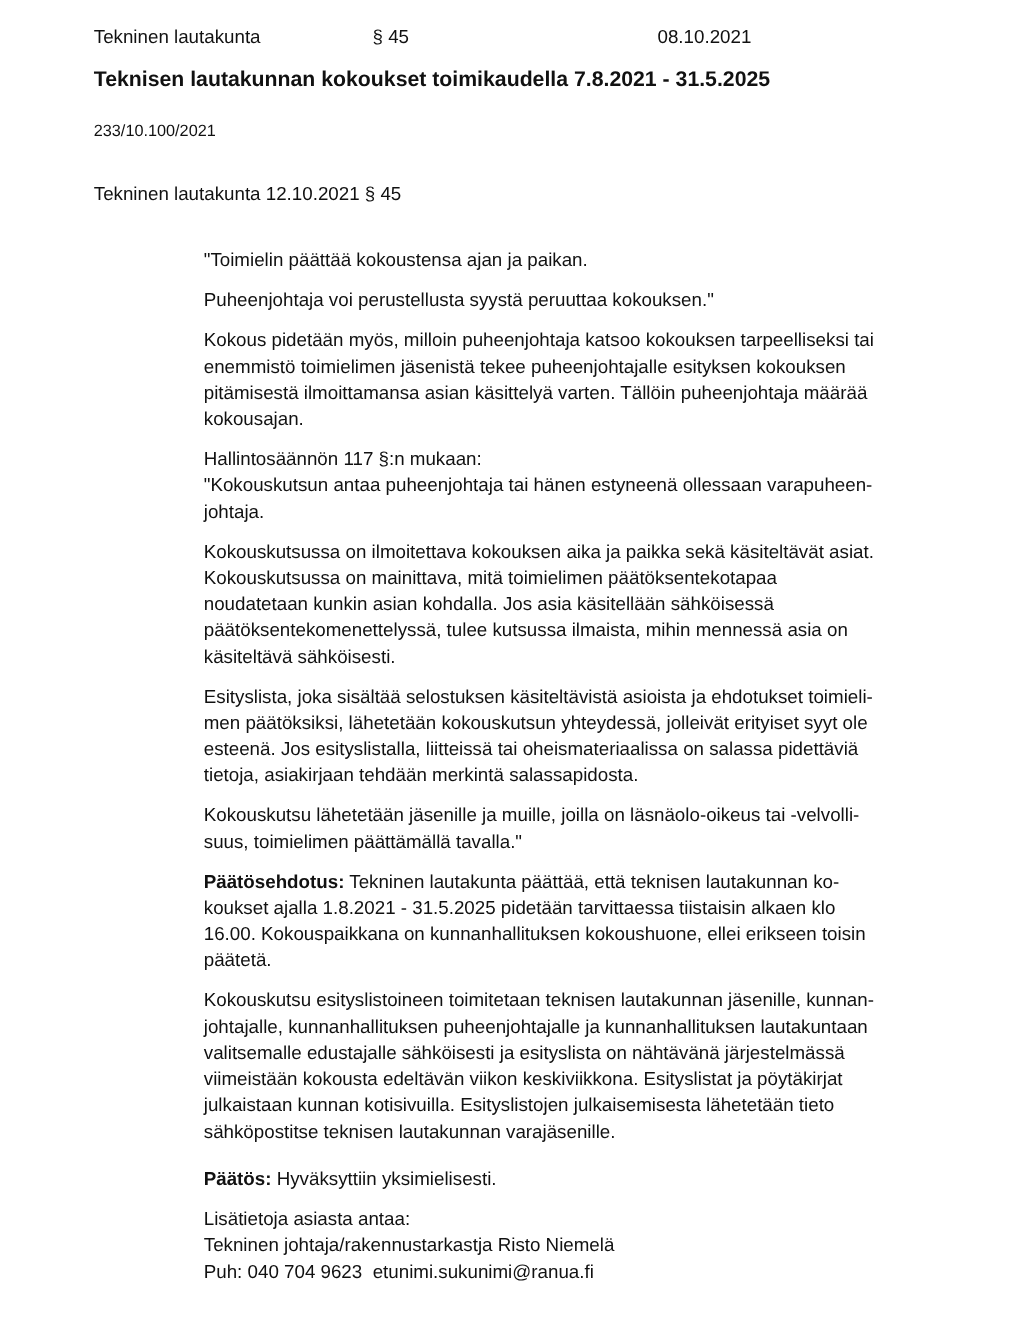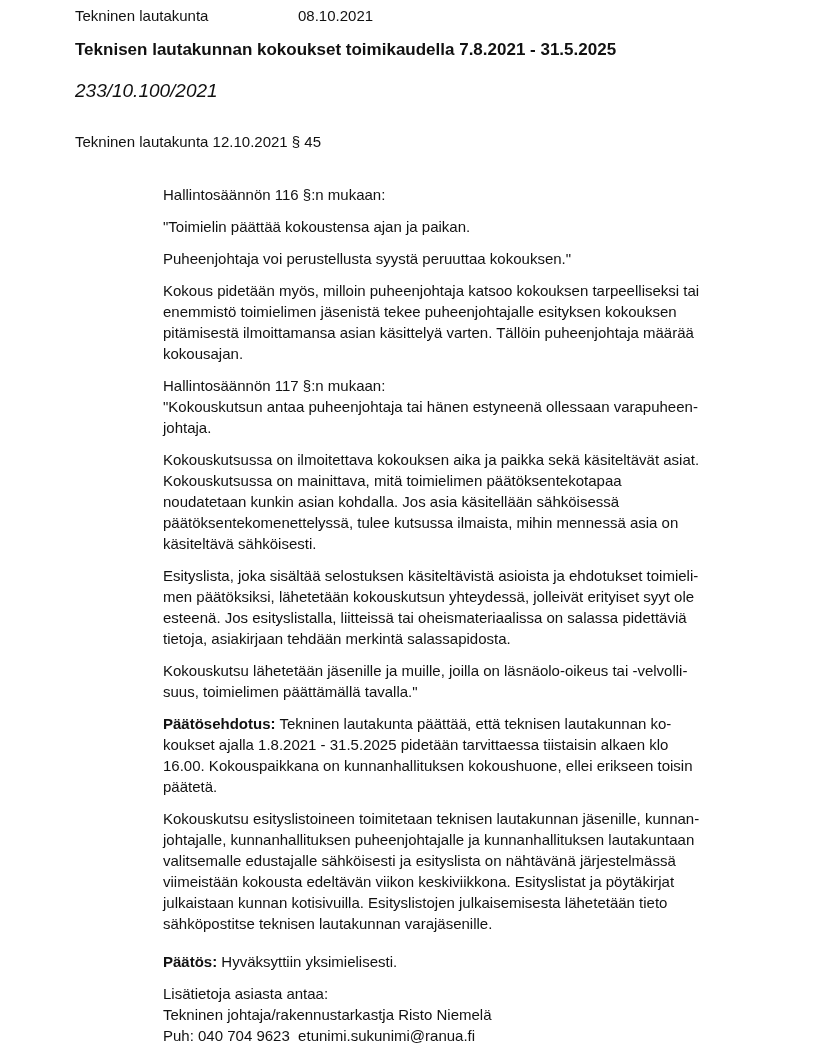--- a/index.html
+++ b/index.html
@@ -11,38 +11,37 @@
     position: relative;
     width: 816px;
     height: 1056px;
     background: #ffffff;
     overflow: hidden;
     font-family: "Liberation Sans", "DejaVu Sans", sans-serif;
     color: #111111;
   }
   .header-row {
     display: flex;
-    padding: 5px 0 0 75px;
+    padding: 19px 0 0 75px;
     font-size: 15px;
     line-height: 21px;
   }
   .header-committee { width: 223px; }
   .header-section   { width: 228px; }
   .header-date      { flex: 0 0 auto; }
   .doc-title {
     margin: 13px 0 0 75px;
     font-size: 17px;
     line-height: 22px;
     font-weight: bold;
   }
   .case-number {
     margin: 19px 0 0 75px;
-    font-size: 19px;
+    font-size: 13px;
     line-height: 21px;
-    font-style: italic;
   }
   .reference {
     margin: 30px 0 0 75px;
     font-size: 15px;
     line-height: 21px;
   }
   .doc-body {
     margin: 32px 0 0 163px;
     width: 648px;
     font-size: 15px;
@@ -59,31 +58,31 @@
     margin-top: 17px;
   }
 </style>
 </head>
 <body>
 
 <div class="page">
 
   <div class="header-row">
     <span class="header-committee">Tekninen lautakunta</span>
+    <span class="header-section">§ 45</span>
     <span class="header-date">08.10.2021</span>
   </div>
 
   <div class="doc-title">Teknisen lautakunnan kokoukset toimikaudella 7.8.2021 - 31.5.2025</div>
 
   <div class="case-number">233/10.100/2021</div>
 
   <div class="reference">Tekninen lautakunta 12.10.2021 § 45</div>
 
   <div class="doc-body">
-    <p>Hallintosäännön 116 §:n mukaan:</p>
     <p>"Toimielin päättää kokoustensa ajan ja paikan.</p>
     <p>Puheenjohtaja voi perustellusta syystä peruuttaa kokouksen."</p>
     <p>Kokous pidetään myös, milloin puheenjohtaja katsoo kokouksen tarpeelliseksi tai
 enemmistö toimielimen jäsenistä tekee puheenjohtajalle esityksen kokouksen
 pitämisestä ilmoittamansa asian käsittelyä varten. Tällöin puheenjohtaja määrää
 kokousajan.</p>
     <p>Hallintosäännön 117 §:n mukaan:
 "Kokouskutsun antaa puheenjohtaja tai hänen estyneenä ollessaan varapuheen-
 johtaja.</p>
     <p>Kokouskutsussa on ilmoitettava kokouksen aika ja paikka sekä käsiteltävät asiat.

